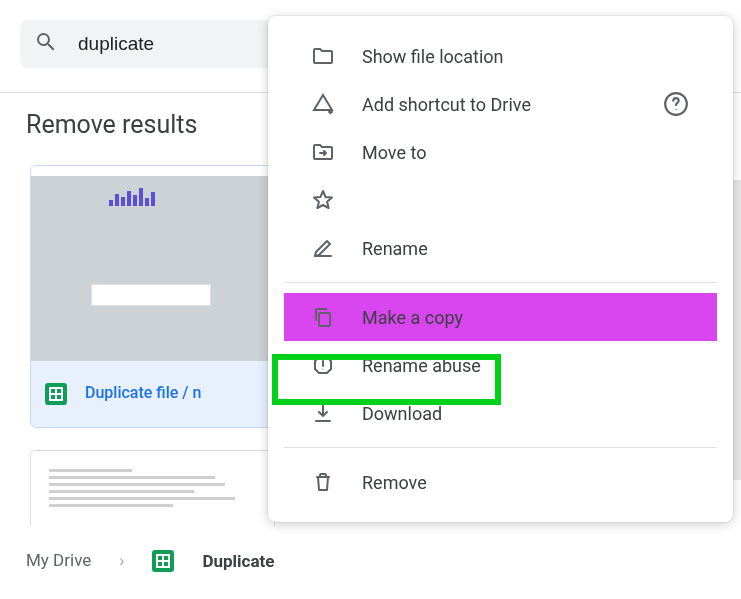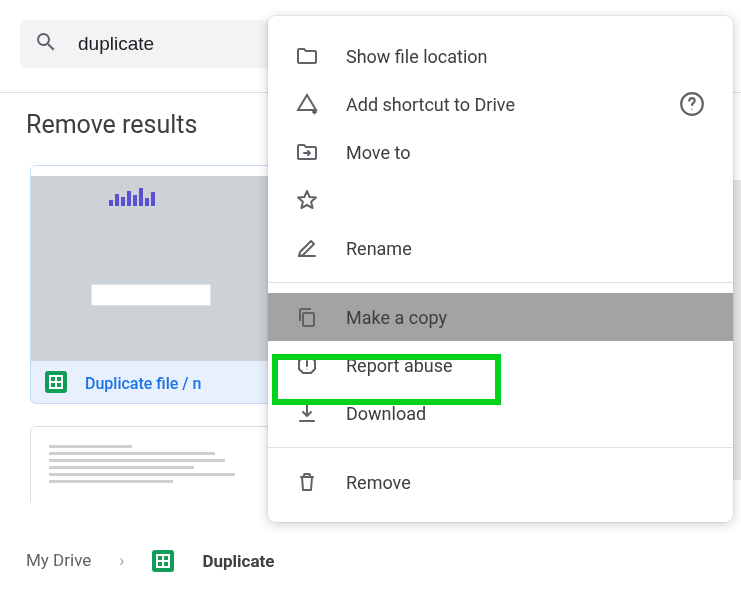--- a/index.html
+++ b/index.html
@@ -93,22 +93,22 @@
     border: 1px solid #e0e0e0;
   }
   .card2 .thumb-area { height: 75px; }
   .lines { position: absolute; top: 18px; left: 18px; right: 18px; }
   .lines div { height: 3px; background: #cfcfcf; margin-bottom: 4px; }
   .lines div:nth-child(1){width:40%} .lines div:nth-child(2){width:80%}
   .lines div:nth-child(3){width:85%} .lines div:nth-child(4){width:70%}
   .lines div:nth-child(5){width:90%} .lines div:nth-child(6){width:60%}
   .file-row {
     display: flex;
-    align-items: flex-end;
-    padding: 10px 14px;
+    align-items: flex-start;
+    padding: 22px 14px;
     font-size: 16px;
     font-weight: 500;
   }
   .file-row.selected-name { color: #1a73e8; }
   .sheets-icon {
     width: 22px; height: 22px;
     background: #0f9d58;
     border-radius: 3px;
     position: relative;
     margin-right: 18px;
@@ -138,35 +138,35 @@
   .breadcrumb .current { font-weight: 700; color: #3c4043; display:flex;align-items:center;gap:10px;}
   
   .context-menu {
     position: absolute;
     top: 16px;
     left: 268px;
     width: 465px;
     background: #fff;
     border-radius: 8px;
     box-shadow: 0 2px 12px rgba(0,0,0,0.2), 0 0 0 1px rgba(0,0,0,0.05);
-    padding: 16px 0;
+    padding: 16px 16px;
     z-index: 10;
   }
   .menu-item {
     display: flex;
     align-items: center;
     height: 48px;
     padding: 0 26px;
     font-size: 18px;
     color: #3c4043;
     position: relative;
     cursor: pointer;
   }
   .menu-item.highlighted {
-    background: #a3a3a3;
+    background: #d946ef;
   }
   .menu-item .icon-slot {
     width: 26px;
     height: 26px;
     margin-right: 26px;
     display: flex;
     align-items: center;
     justify-content: center;
     color: #5f6368;
   }
@@ -338,21 +338,21 @@
   </div>
 
   <div class="menu-item">
     <span class="icon-slot">
       <svg viewBox="0 0 24 24" stroke-width="2">
           <path d="M8 4h8l4 4v8l-4 4H8l-4-4V8l4-4z"></path>
           <path d="M12 8v5" stroke-linecap="round"></path>
           <circle cx="12" cy="16" r="0.6" fill="#5f6368" stroke="none"></circle>
         </svg>
     </span>
-    <span>Report abuse</span>
+    <span>Rename abuse</span>
   </div>
 
   <div class="menu-item">
     <span class="icon-slot">
       <svg viewBox="0 0 24 24" stroke-width="2">
           <path d="M12 4v11m-4-4l4 4 4-4" stroke-linecap="round" stroke-linejoin="round"></path>
           <path d="M5 20h14" stroke-linecap="round"></path>
         </svg>
     </span>
     <span>Download</span>

